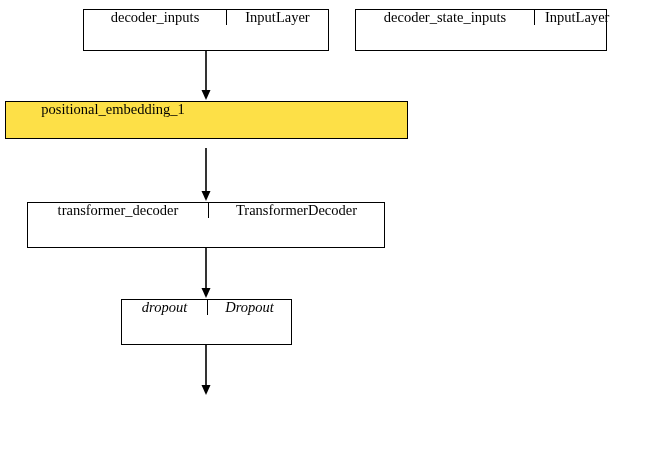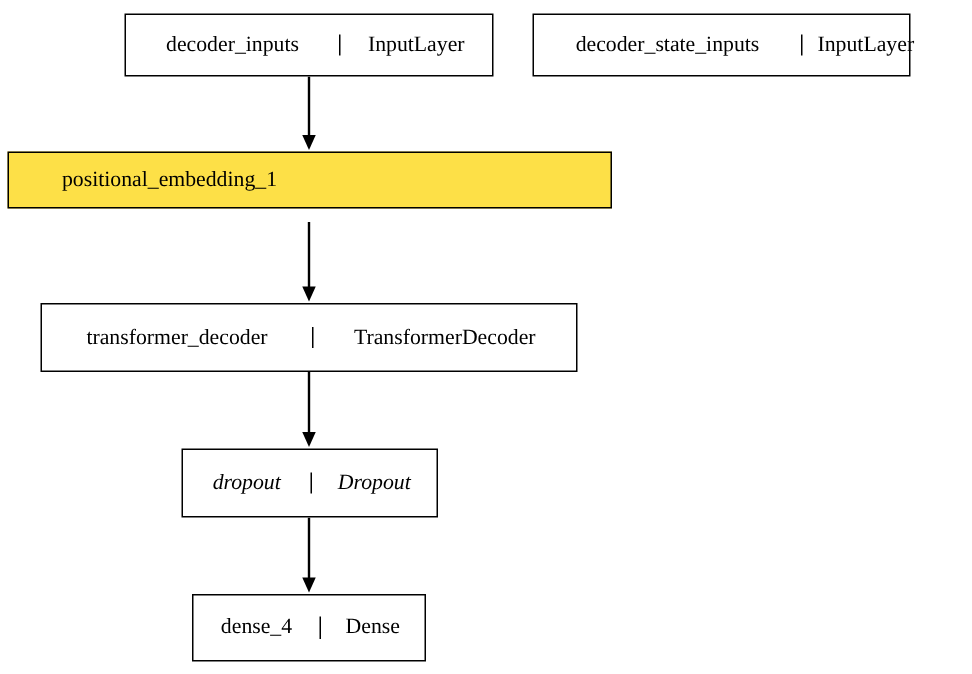--- a/index.html
+++ b/index.html
@@ -25,21 +25,21 @@
     top: 0;
     width: 648px;
     height: 449px;
     pointer-events: none;
   }
   .node {
     position: absolute;
     box-sizing: border-box;
     display: flex;
     flex-direction: row;
-    align-items: center;
+    align-items: flex-start;
     background: #ffffff;
     border: 1px solid #000000;
   }
   .cell {
     display: flex;
     align-items: center;
     justify-content: center;
     box-sizing: border-box;
     font-size: 14.5px;
     line-height: 1;
@@ -92,18 +92,14 @@
   <div class="node" id="node-transformer_decoder" style="left: 27px; top: 202px; width: 358px; height: 46px; border-color: rgb(0, 0, 0); background: rgb(255, 255, 255);">
     <div class="cell left" style="width: 180px; flex: 0 0 180px;">transformer_decoder</div>
     <div class="cell right" style="flex: 1 1 auto;">TransformerDecoder</div>
   </div>
 
   <div class="node" id="node-dropout" style="left: 121px; top: 299px; width: 171px; height: 46px; border-color: rgb(0, 0, 0); background: rgb(255, 255, 255); font-style: italic;">
     <div class="cell left" style="width: 85px; flex: 0 0 85px;">dropout</div>
     <div class="cell right" style="flex: 1 1 auto;">Dropout</div>
   </div>
 
-  <div class="node" id="node-dense_4" style="left: 128px; top: 396px; width: 156px; height: 45px; border-color: rgb(0, 0, 0); background: rgb(255, 255, 255);">
-    <div class="cell left" style="width: 84px; flex: 0 0 84px;">dense_4</div>
-    <div class="cell right" style="flex: 1 1 auto;">Dense</div>
-  </div>
 
 </div>
 
 </body></html>

